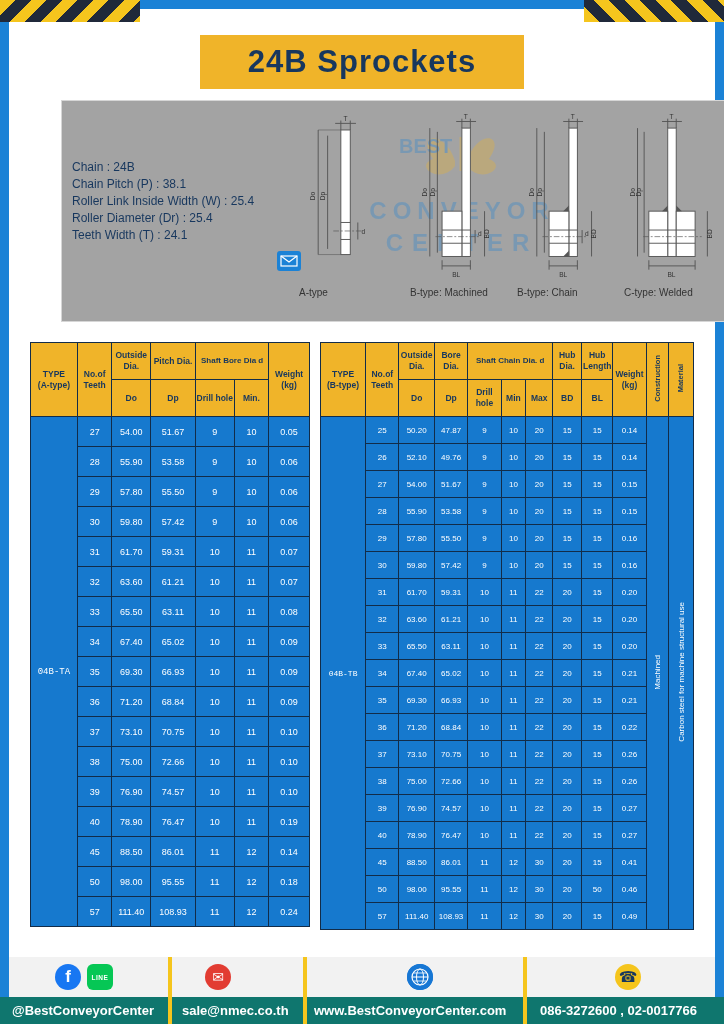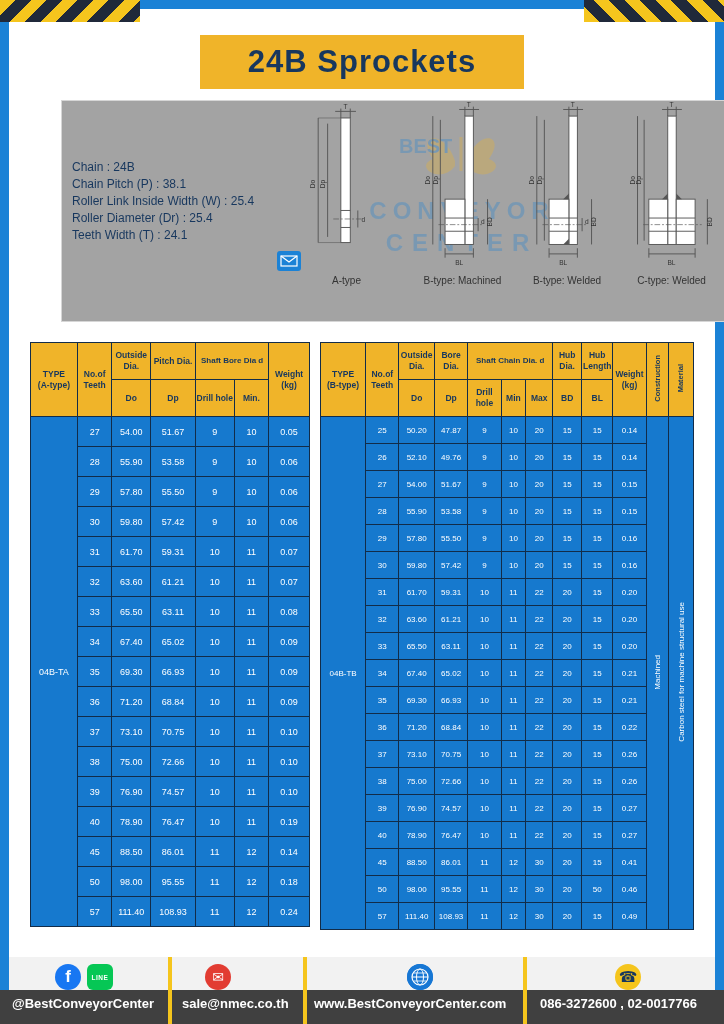--- a/index.html
+++ b/index.html
@@ -9,44 +9,44 @@
   .hazard{position:absolute;top:0;height:22px;width:140px;z-index:6;}
   .hazard.left{left:0;background:repeating-linear-gradient(135deg,#f5c51d 0 11px,#20293a 11px 22px);}
   .hazard.right{right:0;background:repeating-linear-gradient(45deg,#f5c51d 0 11px,#20293a 11px 22px);}
   .title-banner{position:absolute;left:191px;top:26px;width:324px;height:54px;background:#f0b429;display:flex;align-items:center;justify-content:center;}
   .title-banner h1{font-size:31px;font-weight:bold;color:#17375e;letter-spacing:1px;}
   .info-panel{position:absolute;left:21px;top:91px;width:664px;height:222px;border:1px solid #d6d6d6;background:#a3a3a3;margin-left:31px;}
   .specs{position:absolute;left:10px;top:58px;width:232px;}
   .spec-line{font-size:12px;font-weight:normal;color:#17375e;line-height:17px;white-space:nowrap;}
   .mail-chip{position:absolute;left:215px;top:150px;}
   .watermark{position:absolute;left:255px;top:18px;width:290px;height:170px;opacity:.3;z-index:0;}
-  .diag{position:absolute;top:0;z-index:1;text-align:center;}
+  .diag{position:absolute;top:12px;z-index:1;}
   .diag figcaption{font-size:10px;color:#333;margin-top:2px;white-space:nowrap;}
   .dimtext{font-size:7px;fill:#333;}
   .tbl{border-collapse:collapse;table-layout:fixed;position:absolute;}
   .tbl th,.tbl td{border:1px solid #122c49;text-align:center;vertical-align:middle;padding:0;overflow:hidden;}
   .tbl th{background:#f0b429;color:#17375e;font-weight:bold;font-size:8.5px;line-height:1.25;}
   .tbl td{background:#1679ce;color:#fff;}
   .tbl-a{left:21px;top:333px;width:280px;}
   .tbl-a thead tr{height:37px;}
   .tbl-a td{height:30px;font-size:9px;}
   .tbl-b{left:311px;top:333px;width:374px;}
   .tbl-b thead tr{height:37px;}
   .tbl-b td{height:27px;font-size:8px;}
-  .type-cell{font-size:9.5px;}
+  .type-cell{font-size:9.5px;font-family:Liberation Mono, monospace;}
   .vtext{writing-mode:vertical-rl;transform:rotate(180deg);display:inline-block;white-space:nowrap;font-size:8px;}
   th .vtext{font-size:7.5px;}
   .icons-strip{position:absolute;left:9px;right:9px;bottom:27px;height:40px;background:#f2f2f2;z-index:2;}
   .icon-badge{position:absolute;top:7px;width:26px;height:26px;border-radius:50%;display:flex;align-items:center;justify-content:center;}
   .fb{left:46px;background:#1877f2;color:#fff;font-weight:bold;font-size:17px;}
   .line-badge{left:78px;background:#06c755;border-radius:6px;color:#fff;font-weight:bold;font-size:6.5px;letter-spacing:.5px;}
   .mail{left:196px;background:#e23c32;color:#fff;font-size:14px;}
   .globe{left:398px;background:#1777d4;}
   .phone{left:606px;background:#f5c51d;color:#17375e;font-size:15px;}
-  .footer-bar{position:absolute;left:0;right:0;bottom:0;height:34px;background:#404040;z-index:3;}
+  .footer-bar{position:absolute;left:0;right:0;bottom:0;height:27px;background:#0f766e;z-index:3;}
   .footer-bar span{position:absolute;top:0;line-height:27px;color:#fff;font-weight:bold;font-size:13px;white-space:nowrap;}
   .ft1{left:12px;} .ft2{left:182px;} .ft3{left:314px;} .ft4{left:540px;}
   .sep{position:absolute;bottom:0;width:4px;height:67px;background:#f5c51d;z-index:5;}
   .sep1{left:168px;} .sep2{left:303px;} .sep3{left:523px;}
 </style>
 </head>
 <body>
 
 <div class="page">
   <div class="hazard left"></div>
@@ -161,21 +161,21 @@
           </g>
           <path d="M52,104 L46,104 L52,98 Z" fill="#555"></path>
           <path d="M52,152 L46,152 L52,146 Z" fill="#555"></path>
           <text class="dimtext" x="56" y="6" text-anchor="middle">T</text>
           <text class="dimtext" x="15" y="84" text-anchor="middle" transform="rotate(-90 15 84)">Do</text>
           <text class="dimtext" x="23" y="84" text-anchor="middle" transform="rotate(-90 23 84)">Dp</text>
           <text class="dimtext" x="69" y="130">d</text>
           <text class="dimtext" x="81" y="128" text-anchor="middle" transform="rotate(-90 81 128)">BD</text>
           <text class="dimtext" x="46" y="174" text-anchor="middle">BL</text>
         </svg>
-        <figcaption>B-type: Welded</figcaption>
+        <figcaption>B-type: Chain</figcaption>
       </figure>
 
       <figure class="diag" style="left:562px;width:95px;">
         <svg viewBox="0 0 100 178" width="95" height="168">
           <g stroke="#555" stroke-width="1" fill="none">
             <line x1="46" y1="16" x2="46" y2="6"></line>
               <line x1="55" y1="16" x2="55" y2="6"></line>
             <line x1="40" y1="9" x2="61" y2="9"></line>
             <rect x="46" y="16" width="9" height="136" fill="#fff"></rect>
             <rect x="26" y="104" width="20" height="48" fill="#fff"></rect>

